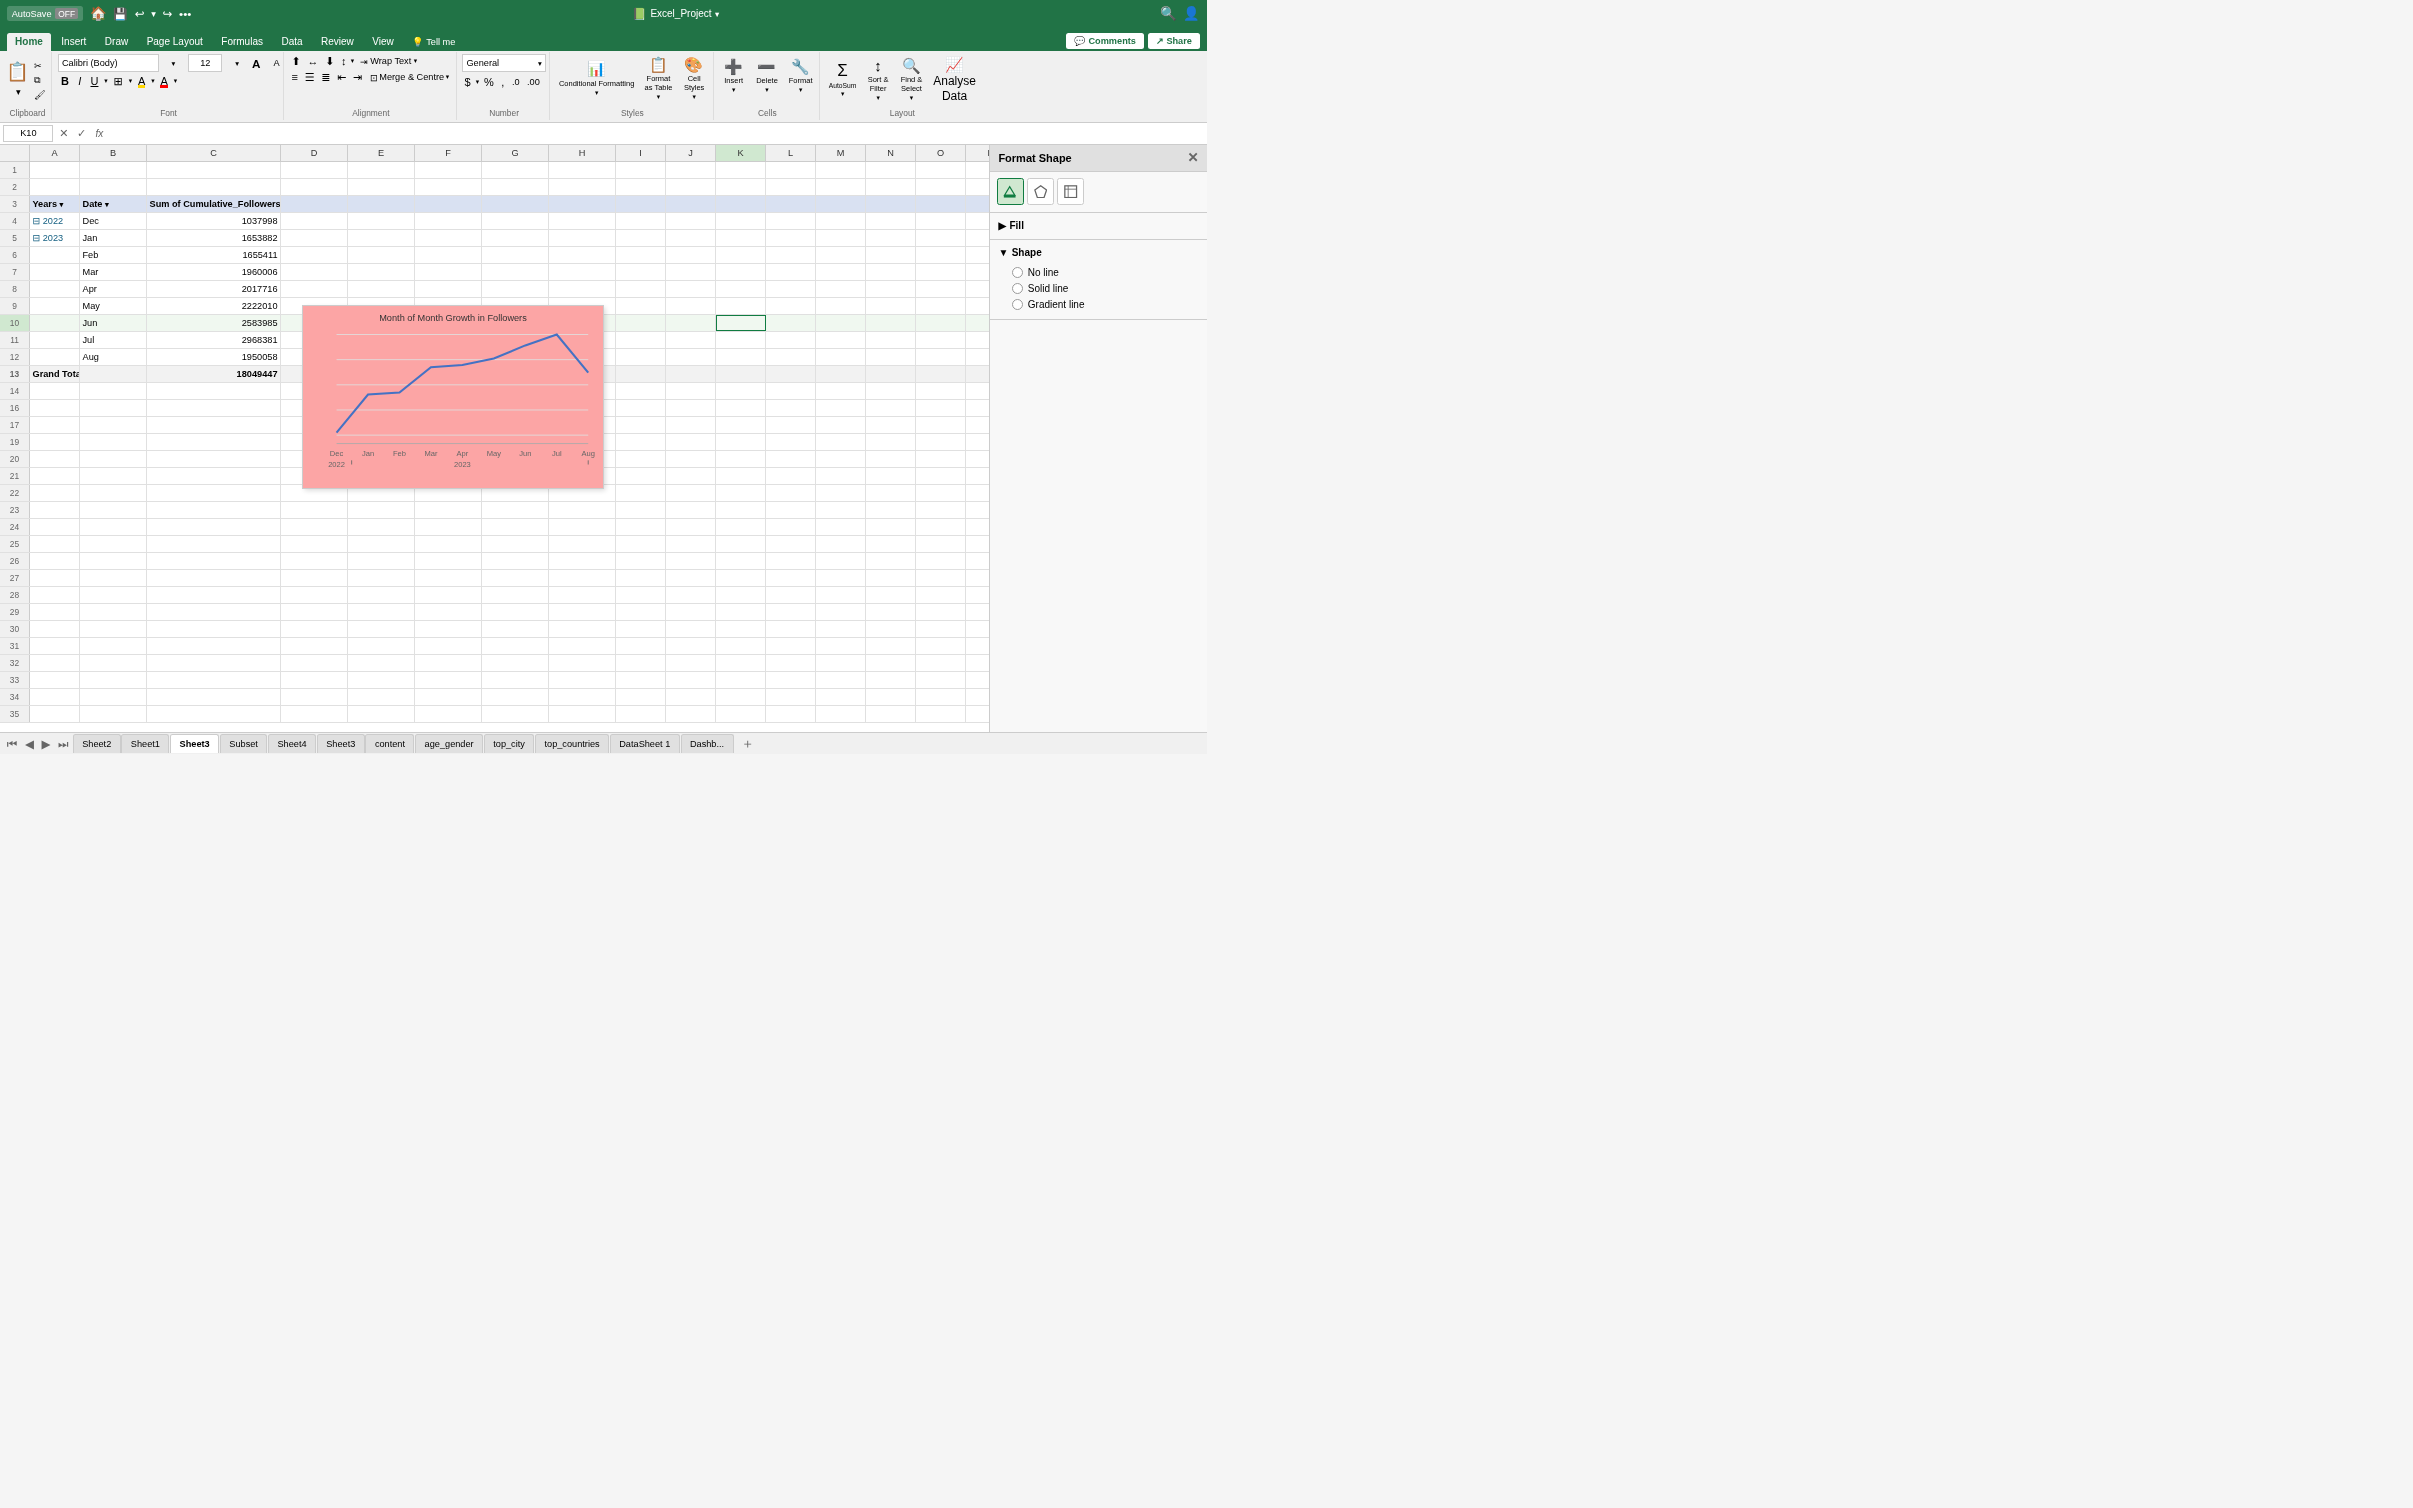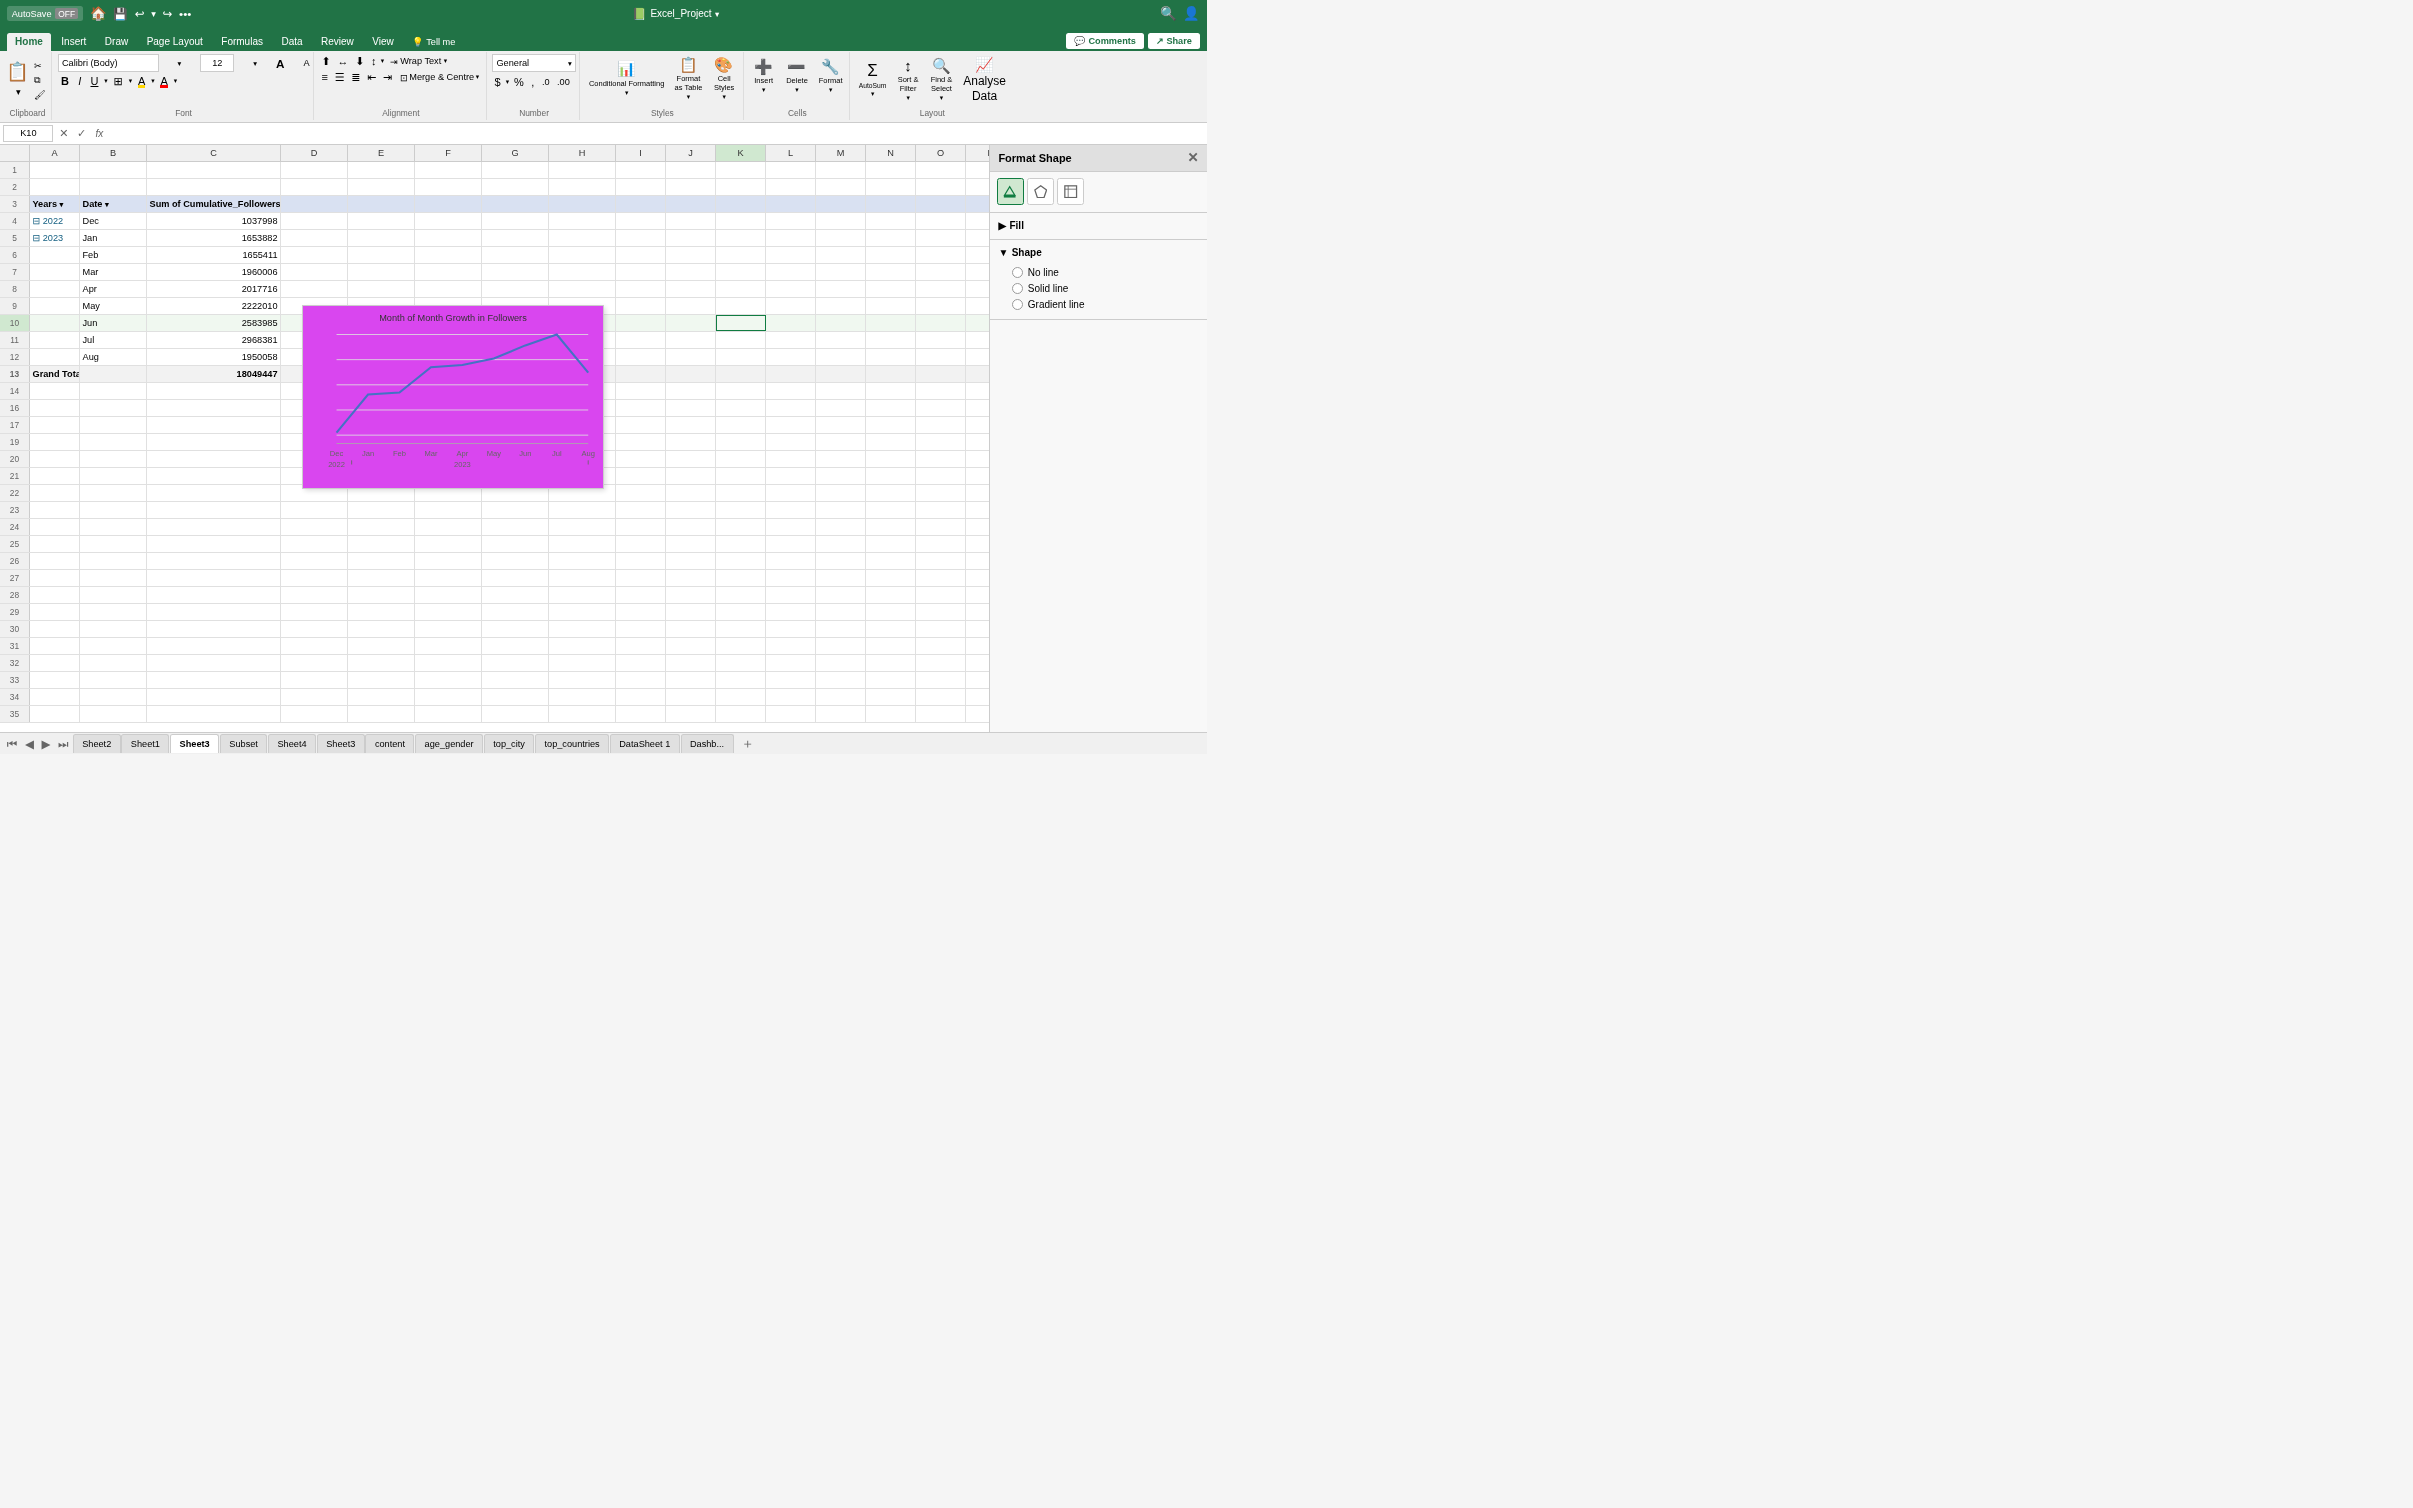--- a/index.html
+++ b/index.html
@@ -480,21 +480,21 @@
         <div class="ribbon-btn-small">
           <span>🖌</span>
         </div>
       </div>
     </div>
     <div class="ribbon-group-label">Clipboard</div>
   </div>
 
   <div class="ribbon-group">
     <div style="display:flex;flex-direction:column;gap:1.7px;">
-      <div style="display:flex;align-items:center;gap:19px;">
+      <div style="display:flex;align-items:center;gap:13px;">
         <input class="font-box" type="text" value="Calibri (Body)" style="">
         <span style="font-size:7.5px;cursor:pointer;">▾</span>
         <input class="size-box" type="text" value="12" style="">
         <span style="font-size:7.5px;cursor:pointer;">▾</span>
         <span style="font-size:11.7px;font-weight:bold;cursor:pointer;">A</span>
         <span style="font-size:9.2px;cursor:pointer;">A</span>
       </div>
       <div style="display:flex;align-items:center;gap:2.5px;">
         <span style="font-weight:bold;font-size:11px;cursor:pointer;padding:0.8px 3.4px;border-radius:1.7px;">B</span>
         <span style="font-style:italic;font-size:11px;cursor:pointer;padding:0.8px 3.4px;border-radius:1.7px;">I</span>
@@ -1306,21 +1306,21 @@
             <div class="cell col-m"></div>
             <div class="cell col-n"></div>
             <div class="cell col-o"></div>
             <div class="cell col-p"></div>
           </div>
         </div>
 
     </div>
 
     <div style="position:relative;">
-      <div style="position:absolute;left:302px;top:-444px;width:302px;height:184px;background:#d946ef;border:0.8px solid #ccc;box-shadow:1.7px 1.7px 5px rgba(0,0,0,0.15);z-index:10;">
+      <div style="position:absolute;left:302px;top:-444px;width:302px;height:184px;background:#fca5a5;border:0.8px solid #ccc;box-shadow:1.7px 1.7px 5px rgba(0,0,0,0.15);z-index:10;">
         <div style="text-align:center;font-size:9.2px;color:#333;padding:6.7px 0 3.4px;">Month of Month Growth in Followers</div>
         <svg width="302" height="147" viewBox="0 0 360 175" style="font-size:11px">
 
           <line x1="40" y1="10" x2="340" y2="10" stroke="#e0e0e0" stroke-width="1"></line>
           <line x1="40" y1="40" x2="340" y2="40" stroke="#e0e0e0" stroke-width="1"></line>
           <line x1="40" y1="70" x2="340" y2="70" stroke="#e0e0e0" stroke-width="1"></line>
           <line x1="40" y1="100" x2="340" y2="100" stroke="#e0e0e0" stroke-width="1"></line>
           <line x1="40" y1="130" x2="340" y2="130" stroke="#e0e0e0" stroke-width="1"></line>
 
           <line x1="40" y1="140" x2="340" y2="140" stroke="#aaa" stroke-width="1"></line>

